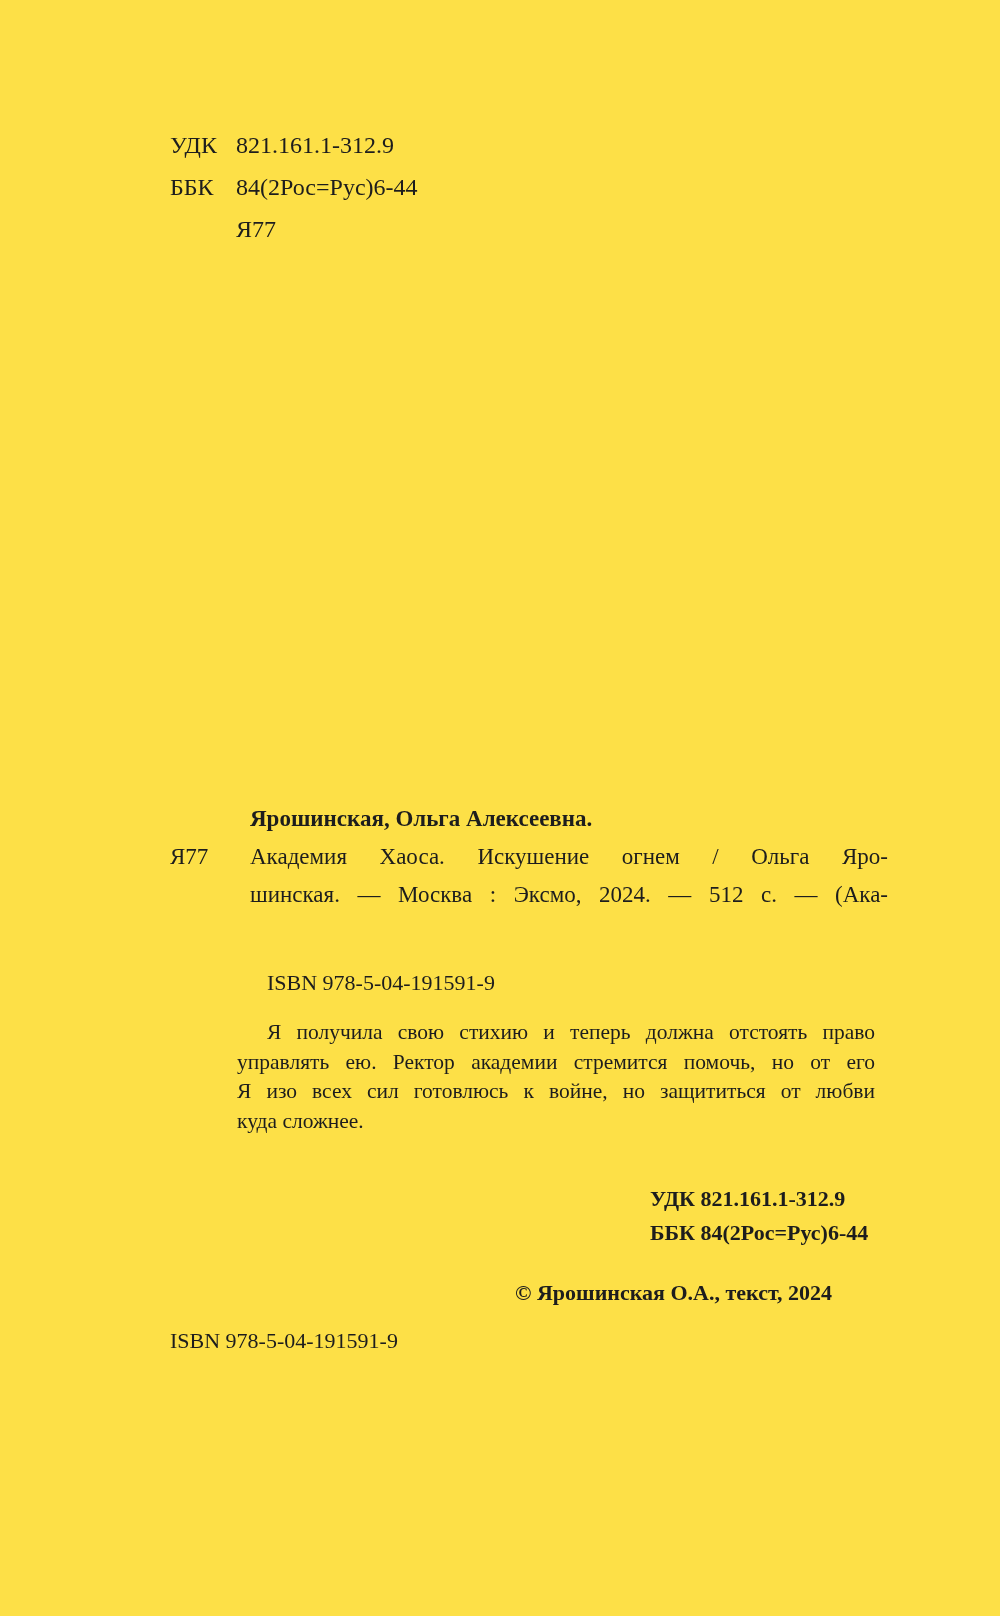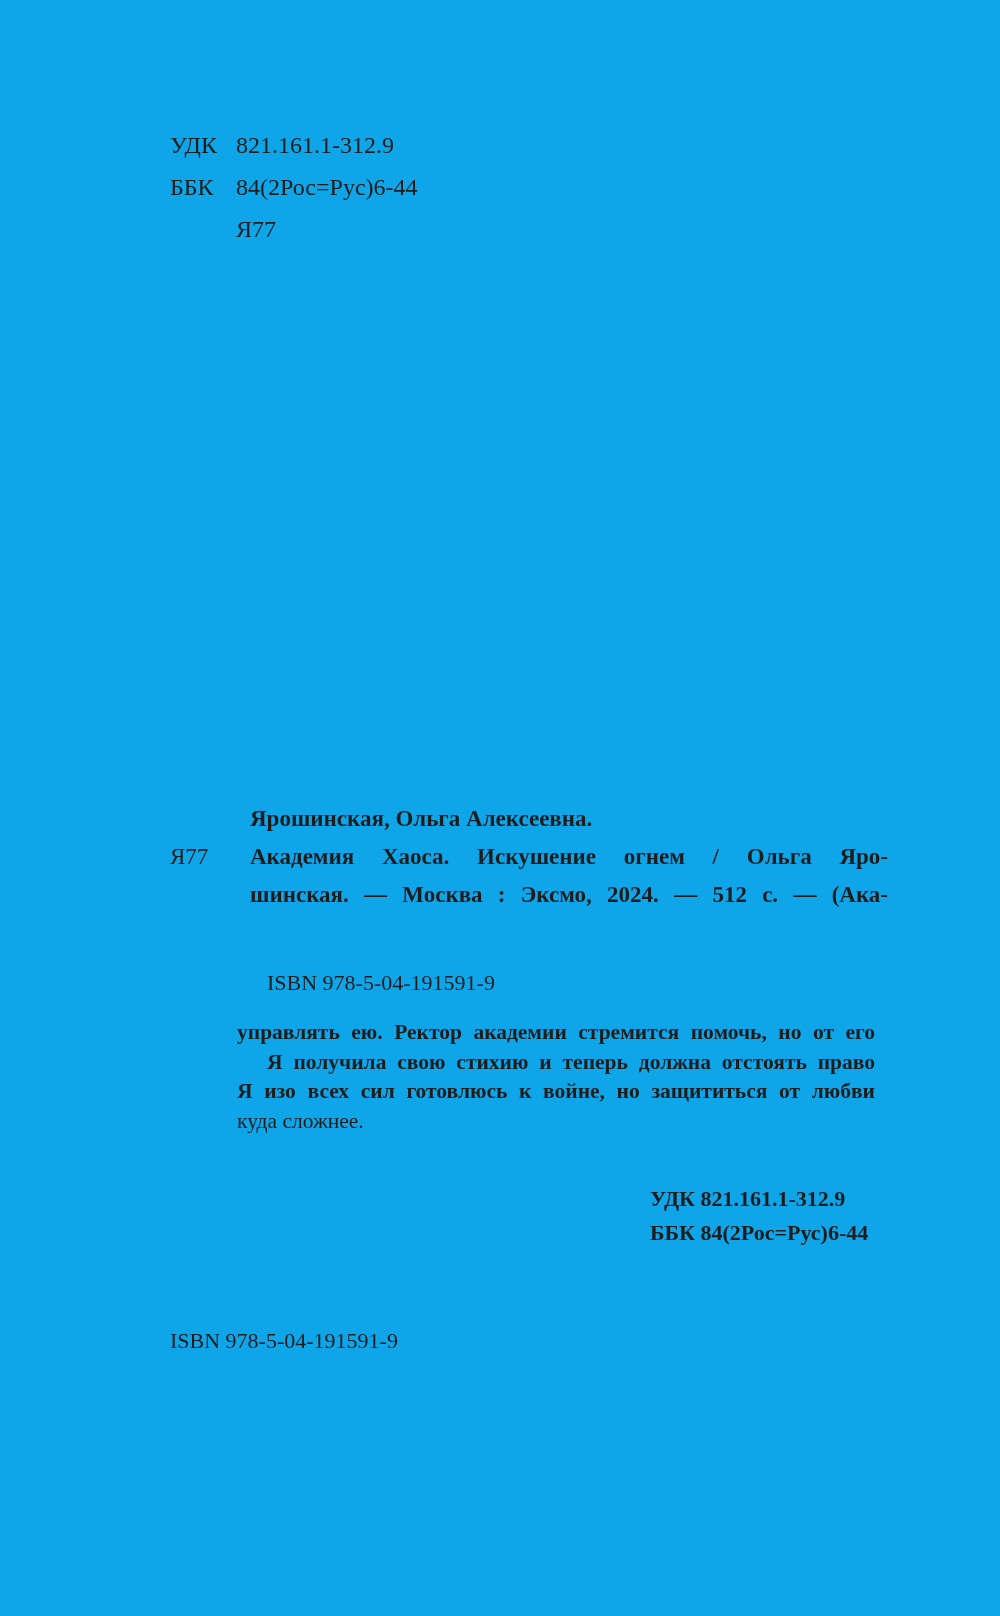--- a/index.html
+++ b/index.html
@@ -5,21 +5,21 @@
   html, body {
     margin: 0;
     padding: 0;
     background: #e9e9e9;
   }
   .page {
     position: relative;
     width: 1000px;
     height: 1616px;
     margin: 0 auto;
-    background: #0ea5e9;
+    background: #fde047;
     color: #1d1d1d;
     font-family: "Liberation Serif", "DejaVu Serif", serif;
     overflow: hidden;
   }
 
   
   .codes-top {
     position: absolute;
     left: 170px;
     top: 124px;
@@ -59,21 +59,20 @@
   .entry-margin-code {
     position: absolute;
     left: 170px;
     top: 838px;
     font-size: 23px;
     line-height: 38px;
   }
   .jl {
     text-align: justify;
     text-align-last: justify;
-    font-weight: bold;
     -moz-text-align-last: justify;
   }
   .isbn-line {
     position: absolute;
     left: 267px;
     top: 968px;
     font-size: 22px;
     line-height: 30px;
   }
 
@@ -140,28 +139,29 @@
   <div class="entry-margin-code">Я77</div>
   <div class="entry">
     <div class="entry-author">Ярошинская, Ольга Алексеевна.</div>
     <div class="entry-line jl">Академия Хаоса. Искушение огнем / Ольга Яро-</div>
     <div class="entry-line jl">шинская. — Москва : Эксмо, 2024. — 512 с. — (Ака-</div>
   </div>
 
   <div class="isbn-line">ISBN 978-5-04-191591-9</div>
 
   <div class="annotation">
+    <div class="ann-line jl indent">Я получила свою стихию и теперь должна отстоять право</div>
     <div class="ann-line jl">управлять ею. Ректор академии стремится помочь, но от его</div>
-    <div class="ann-line jl indent">Я получила свою стихию и теперь должна отстоять право</div>
     <div class="ann-line jl">Я изо всех сил готовлюсь к войне, но защититься от любви</div>
     <div class="ann-line">куда сложнее.</div>
   </div>
 
   <div class="codes-bottom">
     <div>УДК 821.161.1-312.9</div>
     <div>ББК 84(2Рос=Рус)6-44</div>
   </div>
 
   <div class="copyright-block">
+    <div>© Ярошинская О.А., текст, 2024</div>
   </div>
   <div class="footer-isbn">ISBN 978-5-04-191591-9</div>
 
 </div>
 
 </body></html>

